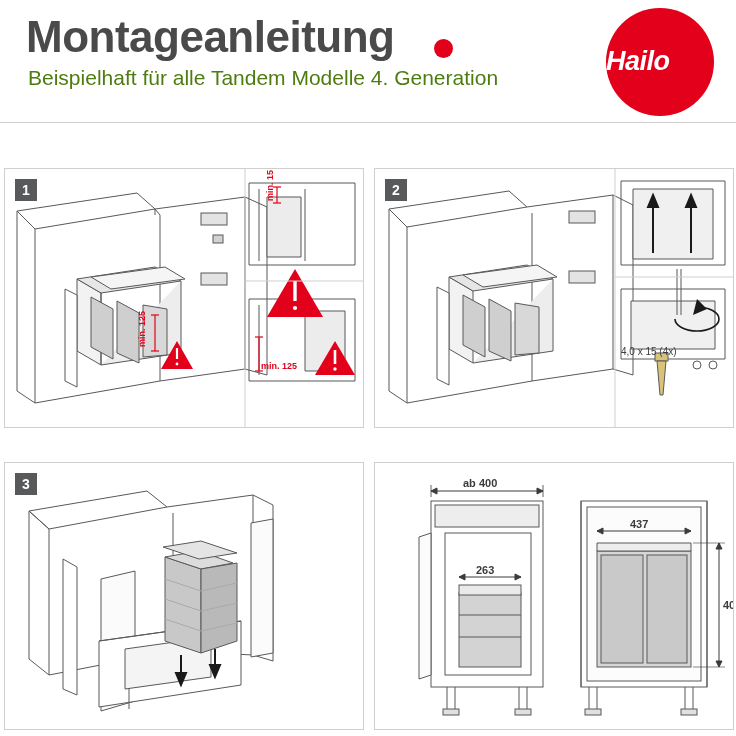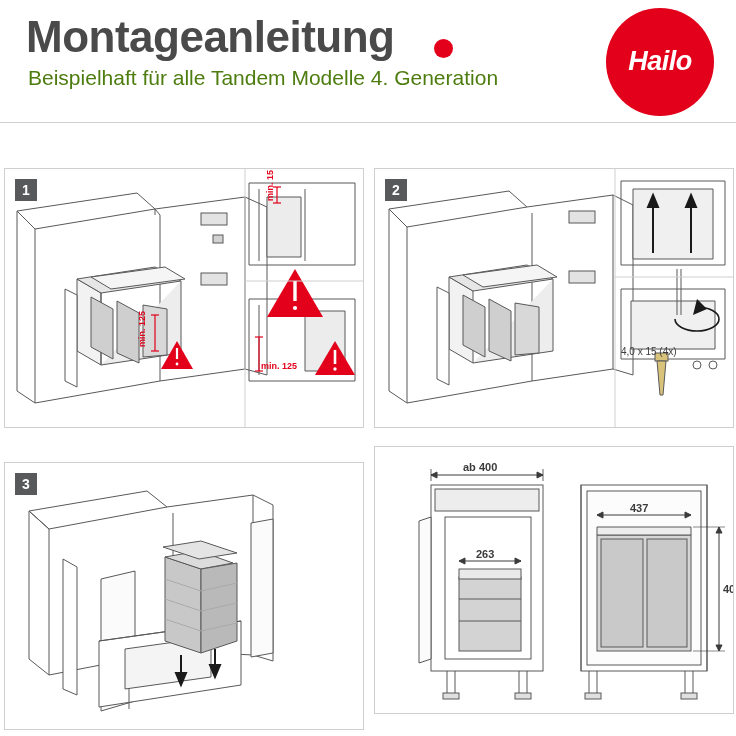--- a/index.html
+++ b/index.html
@@ -29,34 +29,34 @@
     position:absolute;left:28px;top:66px;
     font-size:21px;color:#4d7c0f;white-space:nowrap;
   }
   .logo{
     position:absolute;left:606px;top:8px;
     width:108px;height:108px;border-radius:50%;
     background:#e2001a;
   }
   .logo-text{
     position:absolute;left:0;top:38px;width:108px;
-    text-align:center;color:#ffffff;
+    color:#ffffff;
     font-size:27px;font-style:italic;font-weight:bold;
     letter-spacing:-0.5px;
   }
   .header-rule{
     position:absolute;left:0;top:122px;width:736px;height:1px;background:#cfcfcf;
   }
 
   
   .panel{position:absolute;border:1px solid #cfcfcf;background:#ffffff;overflow:hidden;}
   #panel1{left:4px;top:168px;width:358px;height:258px;}
   #panel2{left:374px;top:168px;width:358px;height:258px;}
   #panel3{left:4px;top:462px;width:358px;height:266px;}
-  #panel4{left:374px;top:446px;width:358px;height:266px;}
+  #panel4{left:374px;top:462px;width:358px;height:266px;}
 
   .step-badge{
     position:absolute;left:10px;top:10px;width:22px;height:22px;
     background:#58595b;color:#fff;font-size:14px;font-weight:bold;
     display:flex;align-items:center;justify-content:center;
   }
 
   
   .art{position:absolute;left:0;top:0;width:100%;height:100%;}
   svg{display:block;}

